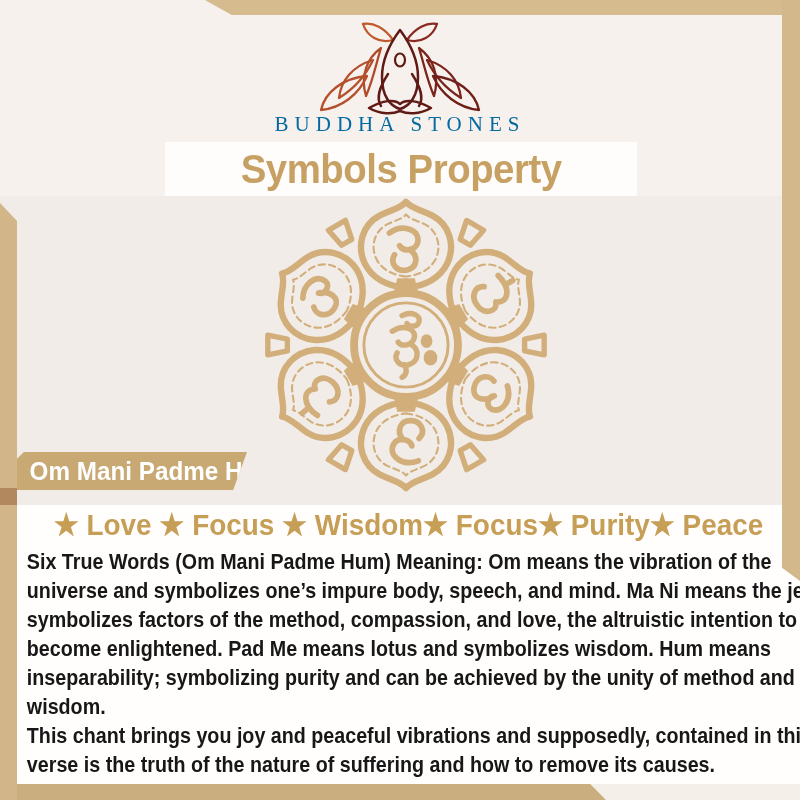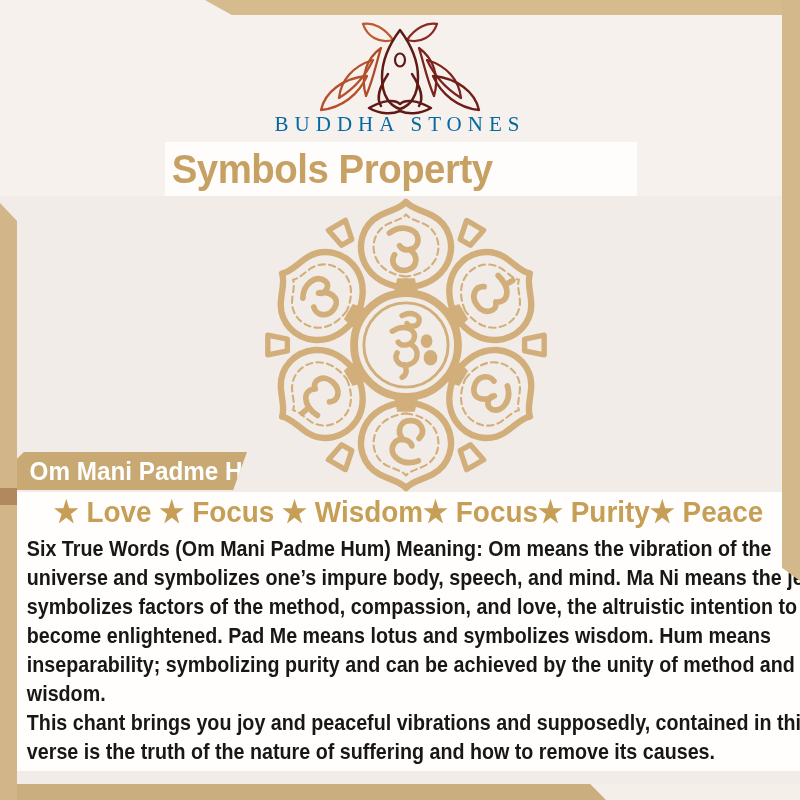--- a/index.html
+++ b/index.html
@@ -3,21 +3,21 @@
 <meta charset="utf-8">
 <style>
   html,body{margin:0;padding:0;}
   .page{position:relative;width:800px;height:800px;overflow:hidden;
         background:#f2ece9;font-family:"Liberation Sans",sans-serif;}
   .abs{position:absolute;}
 
   
   .top-bg{left:0;top:0;width:800px;height:196px;background:#f7f1ee;z-index:0;}
   .title-band{left:165px;top:142px;width:472px;height:54px;background:#fefdfb;z-index:1;
-              display:flex;align-items:center;justify-content:flex-start;}
+              display:flex;align-items:center;justify-content:center;}
   .page-title{font-size:40px;font-weight:bold;color:#c7a163;letter-spacing:-0.5px;
               transform:scaleX(.96);}
 
   
   .band-top{left:205px;top:0;width:595px;height:15px;background:#d5bb8e;z-index:5;
             clip-path:polygon(0 0,100% 0,100% 100%,4.5% 100%);}
   .strip-right{left:782px;top:0;width:18px;height:581px;background:#d3b88b;z-index:5;
             clip-path:polygon(0 0,100% 0,100% 100%,0 97.7%);}
   .strip-left{left:0;top:203px;width:17px;height:597px;background:#d2b588;z-index:5;
             clip-path:polygon(0 0,100% 3%,100% 100%,0 100%);}
@@ -33,21 +33,21 @@
   .mandala{left:259px;top:198px;width:294px;height:294px;z-index:2;}
 
   
   .ribbon{left:17px;top:452px;width:230px;height:38px;background:#c9a973;z-index:6;
           clip-path:polygon(0 18%,3% 0,100% 0,94% 100%,0 100%);
           display:flex;align-items:center;}
   .ribbon-label{color:#ffffff;font-size:25px;font-weight:bold;padding-left:13px;
           transform:scaleX(.97);transform-origin:left center;white-space:nowrap;}
 
   
-  .content{left:17px;top:492px;width:783px;height:279px;background:#fffefc;z-index:1;
+  .content{left:17px;top:505px;width:783px;height:279px;background:#fffefc;z-index:1;
            overflow:hidden;}
   .keywords{height:40px;line-height:40px;text-align:center;font-size:30px;font-weight:bold;
             color:#c69e56;transform:scaleX(.93);transform-origin:center;white-space:nowrap;}
   .body-lines{margin-top:2px;padding-left:11px;transform:scaleX(.895);transform-origin:left top;}
   .body-line{height:29px;line-height:29px;font-size:22px;font-weight:bold;color:#171717;
              white-space:nowrap;}
 
   
   .bottom-cream{left:0;top:784px;width:800px;height:16px;background:#f4efe9;z-index:2;}
   .bottom-tan{left:0;top:784px;width:606px;height:16px;background:#cbae7f;z-index:3;

